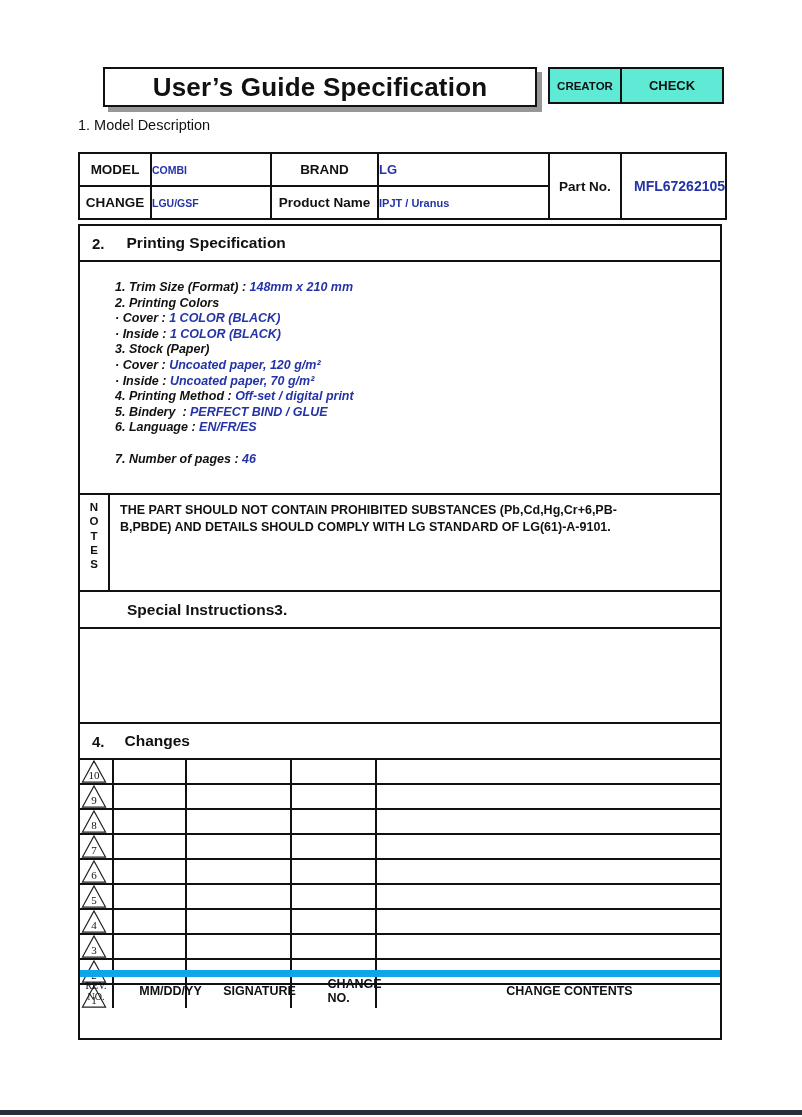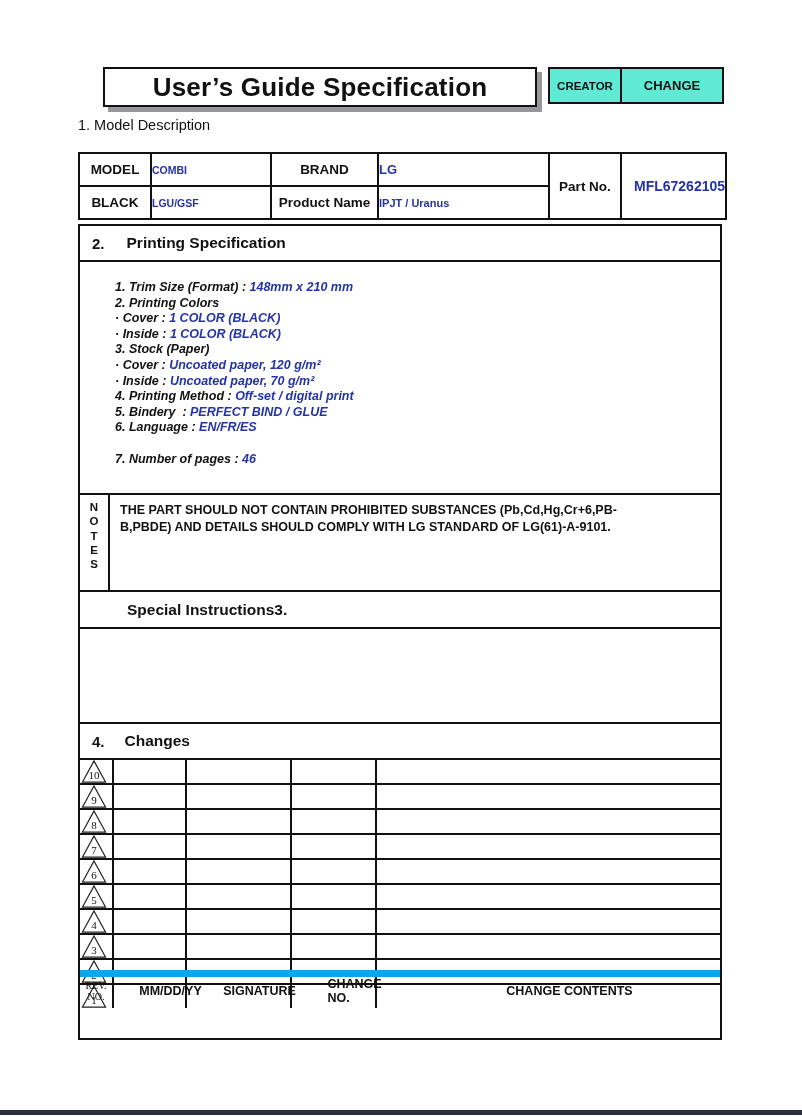--- a/index.html
+++ b/index.html
@@ -81,21 +81,21 @@
   </div>
 
   <table class="cc-table">
     <colgroup>
         <col style="width:72px">
         <col style="width:102px">
       </colgroup>
     <tbody>
         <tr style="height:35px">
       <td class="cc-h">CREATOR</td>
-      <td class="cc-h2">CHANGE</td>
+      <td class="cc-h2">CHECK</td>
     </tr>
   </tbody>
     </table>
 
   <div class="model-heading">1. Model Description</div>
 
   <table class="model-table">
     <colgroup>
       <col style="width:72px">
         <col style="width:120px">
@@ -107,21 +107,21 @@
     <tbody>
         <tr style="height:33px">
       <td class="mt-lbl">MODEL</td>
       <td class="mt-val">COMBI</td>
       <td class="mt-lbl">BRAND</td>
       <td class="mt-val fs13">LG</td>
       <td class="mt-lbl" rowspan="2">Part No.</td>
       <td class="mt-val center" rowspan="2">MFL67262105</td>
     </tr>
     <tr style="height:33px">
-      <td class="mt-lbl">BLACK</td>
+      <td class="mt-lbl">CHANGE</td>
       <td class="mt-val">LGU/GSF</td>
       <td class="mt-lbl">Product Name</td>
       <td class="mt-val fs11">IPJT / Uranus</td>
     </tr>
   </tbody>
     </table>
 
   <div class="main-box">
 
     <div class="seg sec-header sec2-header">

